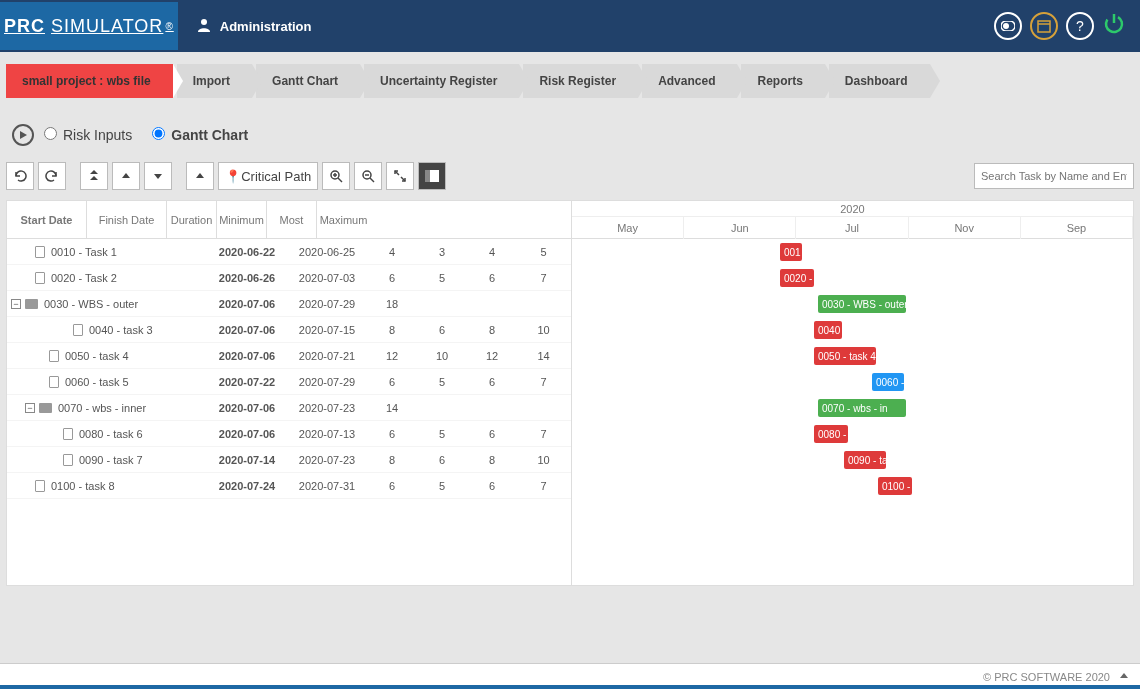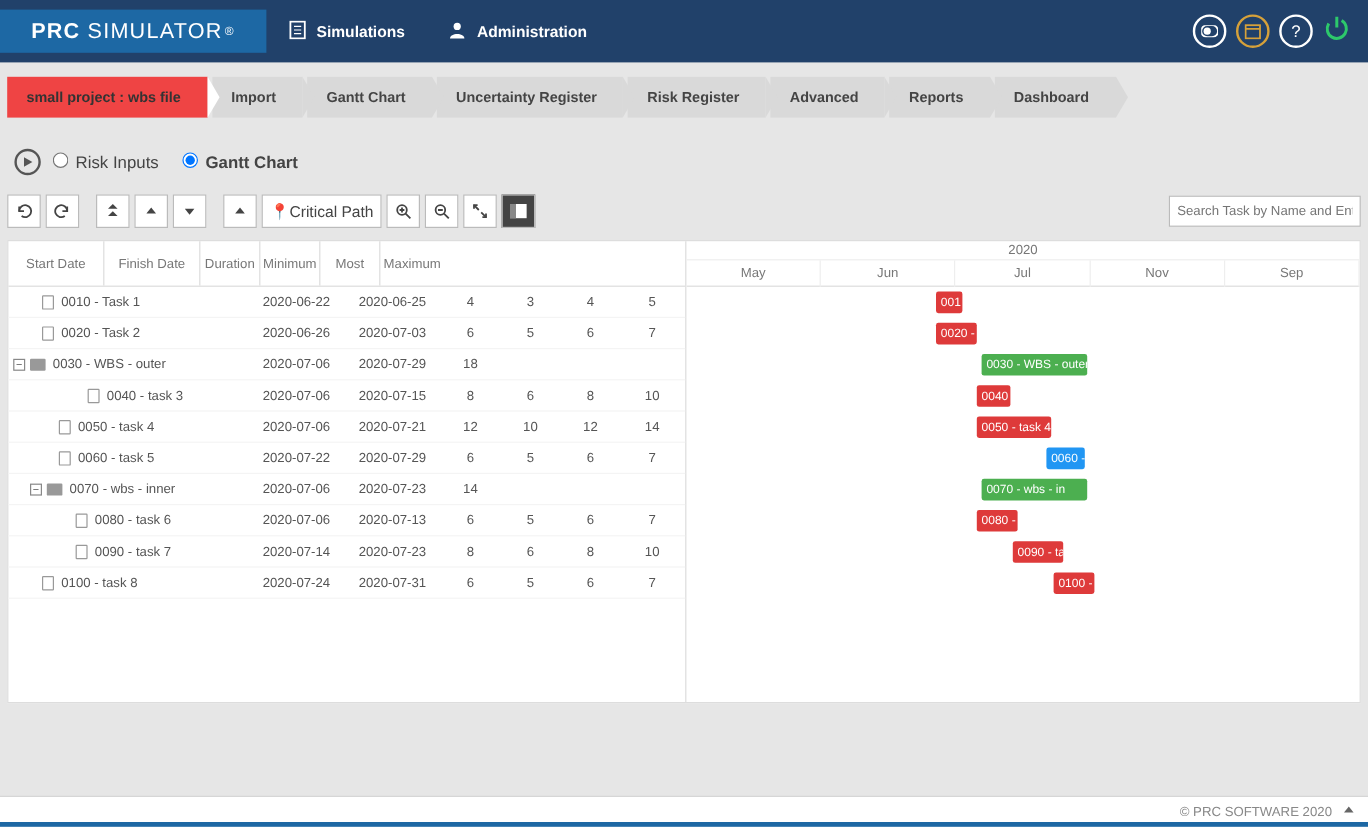--- a/index.html
+++ b/index.html
@@ -1,20 +1,20 @@
 <!DOCTYPE html>
 <html><head>
 <meta charset="utf-8">
 <style>
 * { box-sizing: border-box; margin: 0; padding: 0; }
 body { font-family: Arial, Helvetica, sans-serif; font-size: 12px; color: #555; background: #e6e6e6; width: 1140px; height: 689px; overflow: hidden; }
 
 
 .topbar { background: #21416a; height: 52px; display: flex; align-items: center; color: #fff; }
-.brand { background: #1d68a4; height: 36px; display: flex; align-items: center; padding: 0 26px; font-size: 18px; letter-spacing: 1px; }
+.brand { background: #1d68a4; height: 48px; display: flex; align-items: center; padding: 0 4px; font-size: 18px; letter-spacing: 1px; text-decoration: underline; }
 .brand b { font-weight: bold; margin-right: 6px; }
 .brand .reg { font-size: 10px; vertical-align: super; margin-left: 2px; }
 .topnav-item { display: flex; align-items: center; padding: 0 18px; font-size: 13px; font-weight: bold; cursor: pointer; height: 52px; }
 .topnav-item .ic { margin-right: 8px; }
 .topbar-right { margin-left: auto; display: flex; align-items: center; padding-right: 14px; gap: 8px; }
 .circ-btn { width: 28px; height: 28px; border: 2px solid #d6a13a; border-radius: 50%; display: flex; align-items: center; justify-content: center; color: #d6a13a; cursor: pointer; font-size: 14px; }
 .circ-btn.white { border-color: #fff; color: #fff; }
 .power { color: #2dc96b; font-size: 26px; cursor: pointer; }
 
 
@@ -38,21 +38,21 @@
 .search-input { margin-left: auto; border: 1px solid #bbb; height: 26px; width: 160px; padding: 0 6px; font-size: 11px; color: #888; background: #fff; }
 
 
 .gantt-wrap { margin: 10px 6px 0 6px; background: #fff; border: 1px solid #ddd; height: 386px; display: flex; }
 .left-panel { width: 565px; border-right: 1px solid #ddd; }
 .right-panel { flex: 1; position: relative; overflow: hidden; }
 
 .lhead { display: flex; height: 38px; border-bottom: 1px solid #ddd; font-size: 11px; color: #777; }
 .lhead > div { border-right: 1px solid #ddd; display: flex; align-items: center; justify-content: center; }
 .col-name { width: 200px; }
-.col-start { width: 80px; }
+.col-start { width: 80px; font-weight: bold; }
 .col-finish { width: 80px; }
 .col-dur { width: 50px; }
 .col-min { width: 50px; }
 .col-most { width: 50px; }
 .col-max { width: 53px; border-right: none !important; }
 
 .lrow { display: flex; height: 26px; align-items: center; font-size: 11px; color: #555; border-bottom: 1px solid #f4f4f4; }
 .lrow > div { display: flex; align-items: center; justify-content: center; }
 .lrow .col-name { justify-content: flex-start; padding-left: 4px; }
 .doc-ic { display: inline-block; width: 10px; height: 12px; border: 1px solid #999; border-radius: 1px; margin-right: 6px; position: relative; }
@@ -77,31 +77,20 @@
 .bottom-blue { position: absolute; bottom: 0; left: 0; right: 0; height: 4px; background: #1d68a4; }
 </style>
 </head>
 <body>
 
 <div class="topbar">
   <div class="brand">
     <b>PRC</b>
       <span>SIMULATOR</span>
       <span class="reg">®</span>
-  </div>
-  <div class="topnav-item">
-    <span class="ic">
-      <svg width="16" height="16" viewBox="0 0 16 16" fill="none">
-          <rect x="2" y="1" width="12" height="14" stroke="#fff" stroke-width="1.5"></rect>
-          <line x1="5" y1="5" x2="11" y2="5" stroke="#fff"></line>
-          <line x1="5" y1="8" x2="11" y2="8" stroke="#fff"></line>
-          <line x1="5" y1="11" x2="11" y2="11" stroke="#fff"></line>
-        </svg>
-    </span>
-    <span>Simulations</span>
   </div>
   <div class="topnav-item">
     <span class="ic">
       <svg width="16" height="16" viewBox="0 0 16 16" fill="#fff">
           <circle cx="8" cy="5" r="3"></circle>
           <path d="M2 15 C2 10 14 10 14 15 Z"></path>
         </svg>
     </span>
     <span>Administration</span>
   </div>

